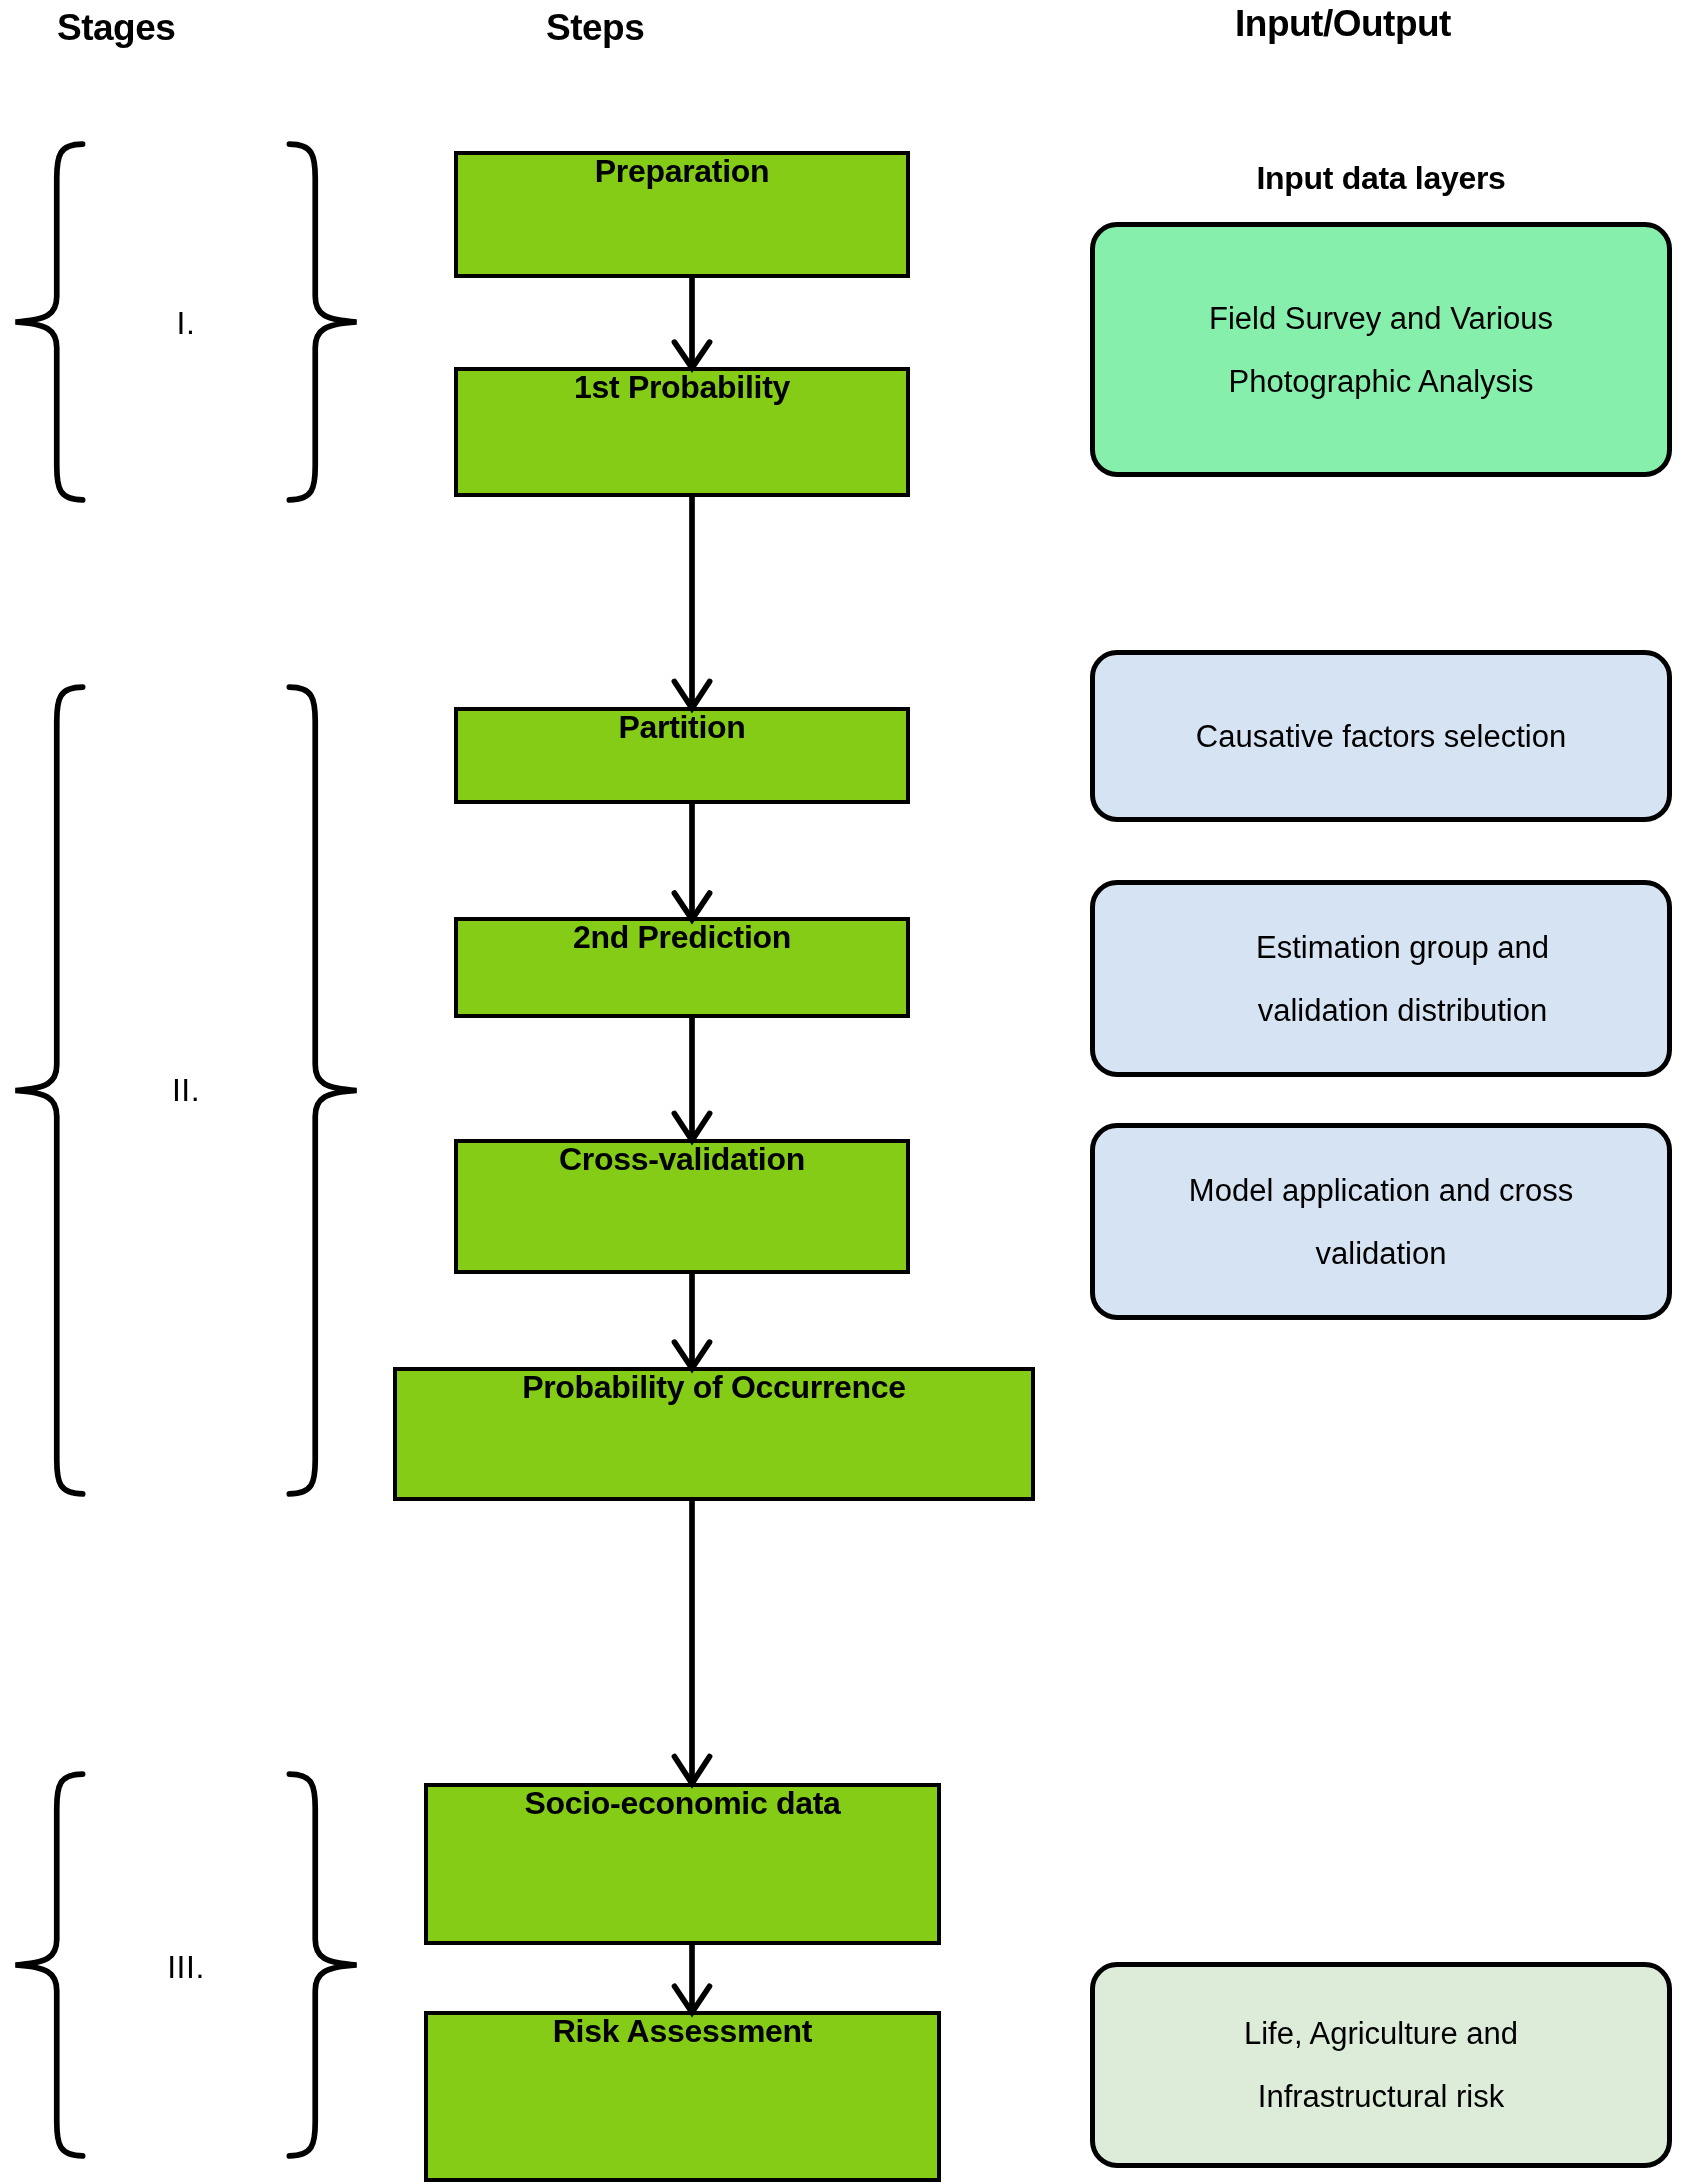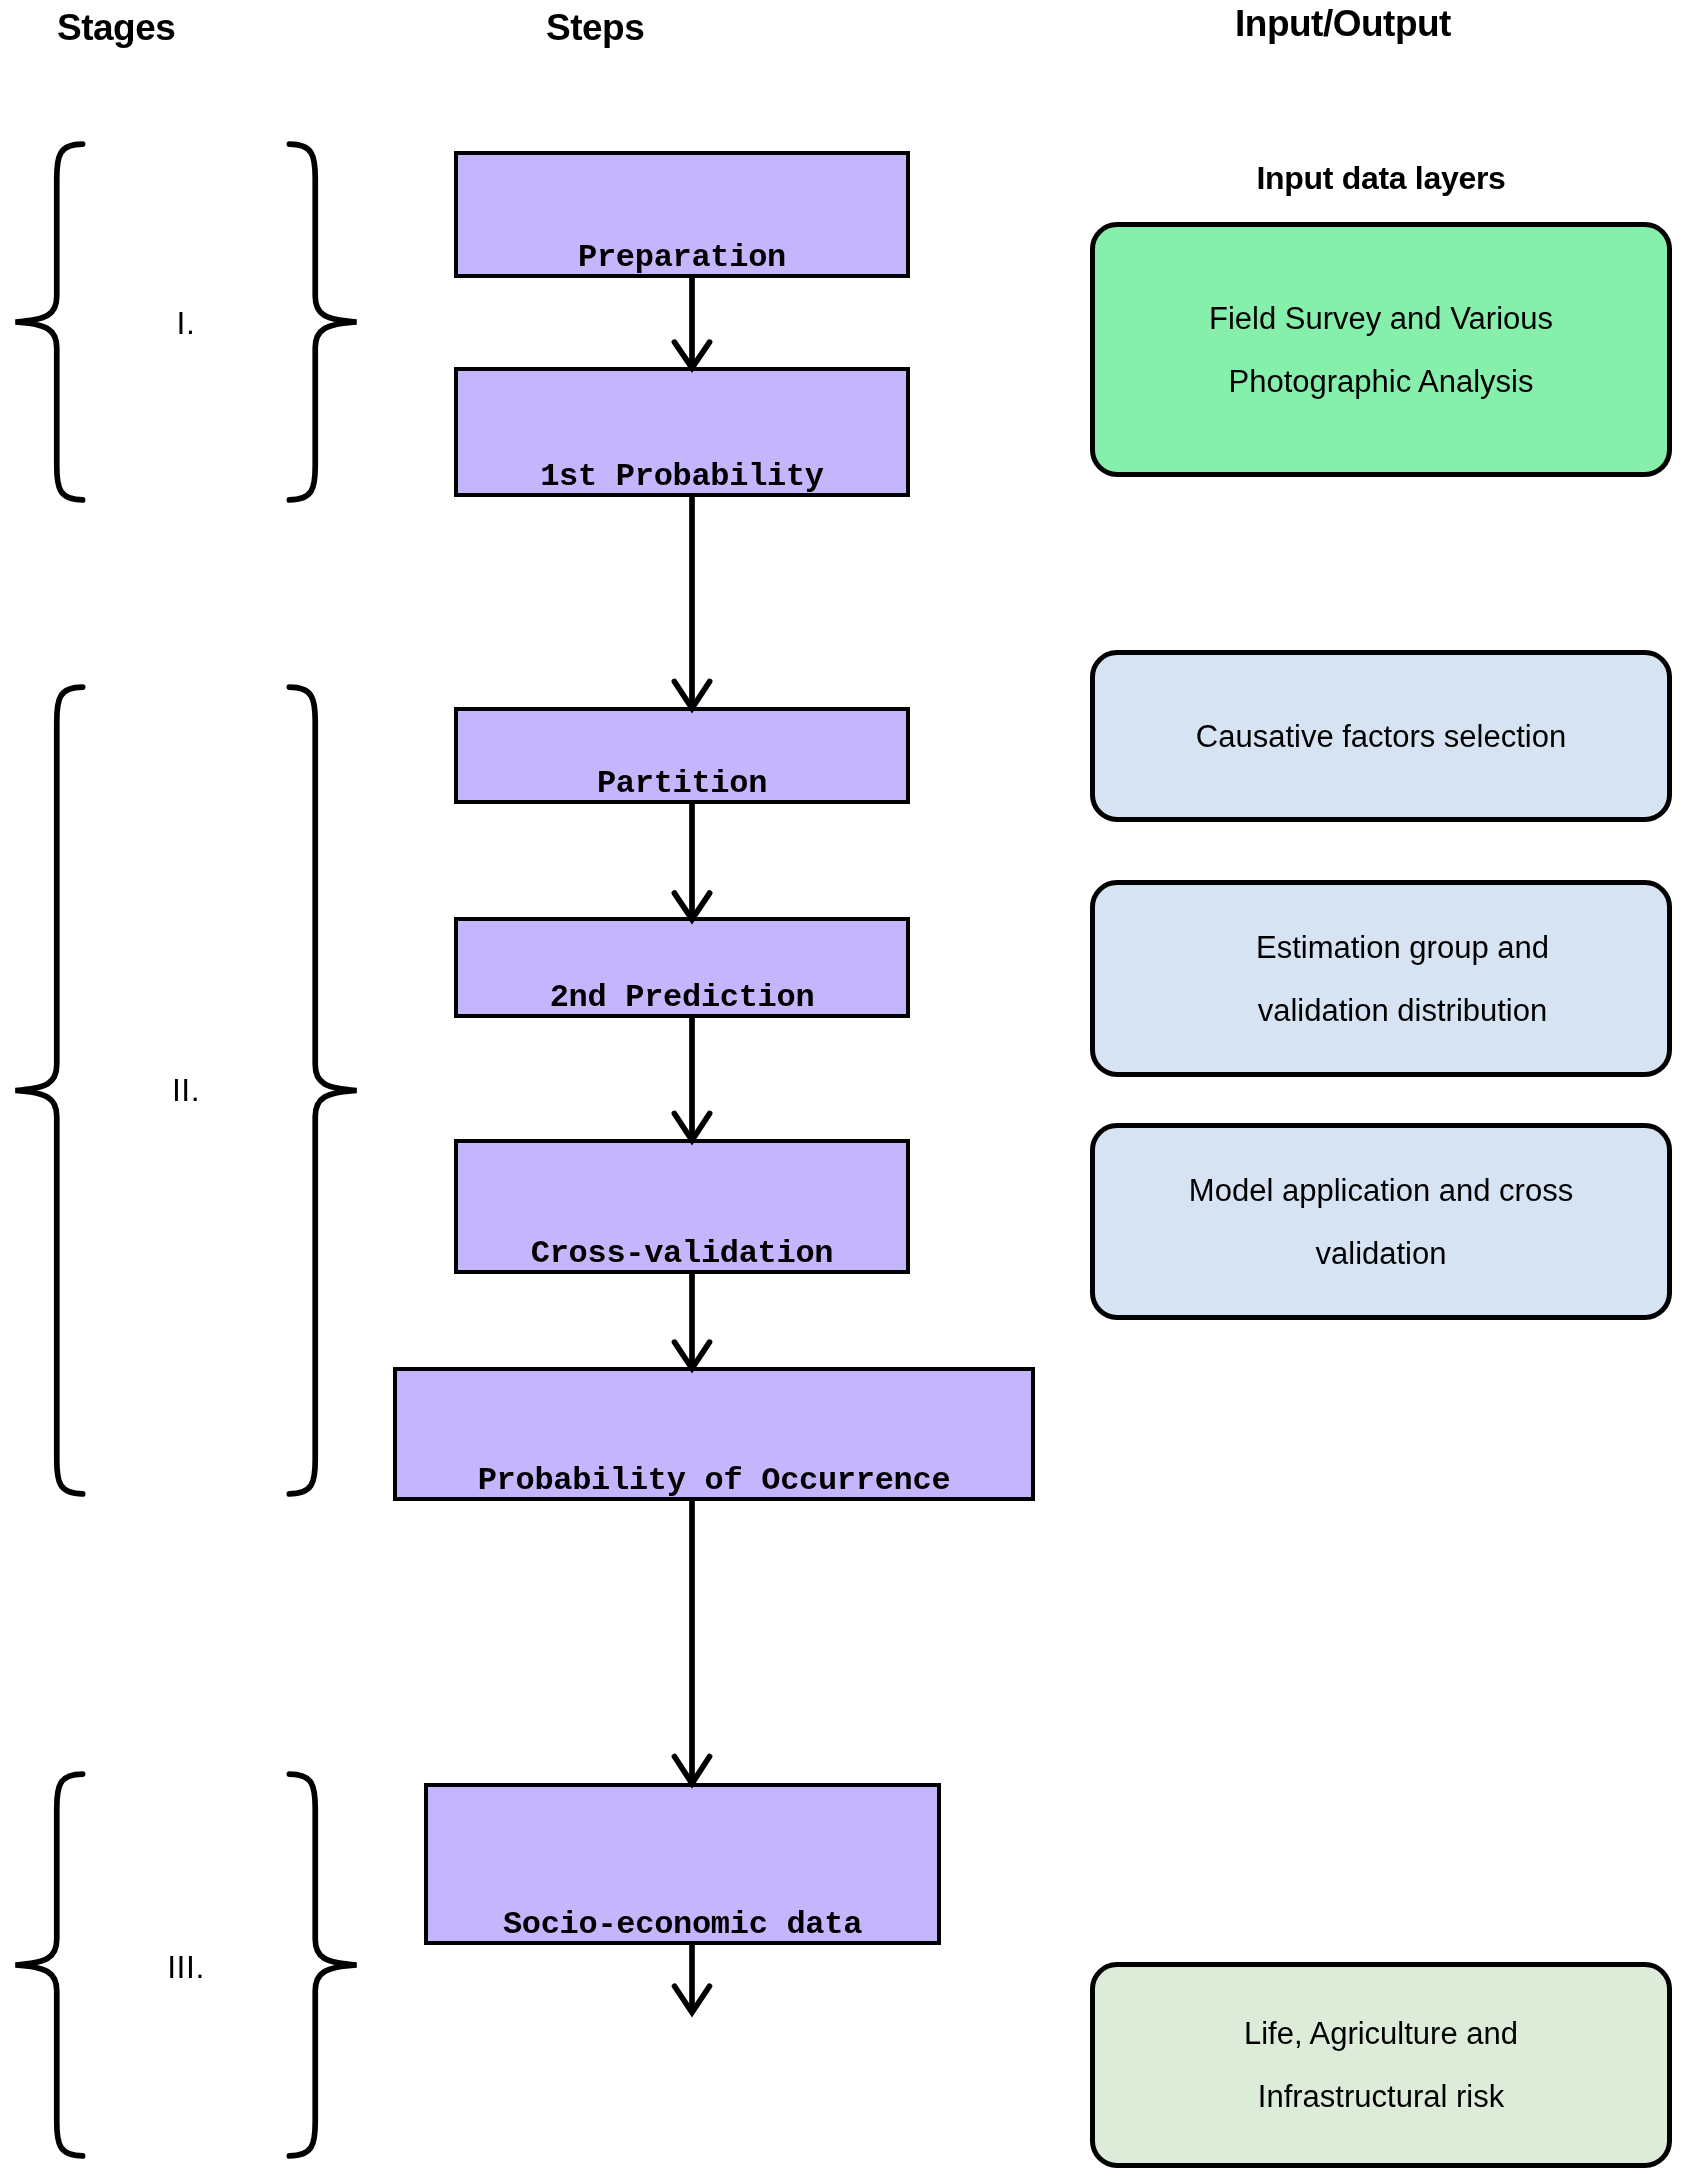--- a/index.html
+++ b/index.html
@@ -43,25 +43,24 @@
     white-space: nowrap;
     letter-spacing: -0.3px;
   }
   #hdr-input-layers { left: 1090px; top: 160px; width: 582px; }
 
   
   .step-box {
     position: absolute;
     box-sizing: border-box;
     border: 4.1px solid #000000;
-    background: #c4b5fd;
+    background: #84cc16;
     display: flex;
-    align-items: flex-end;
+    align-items: flex-start;
     justify-content: center;
-    font-family: Liberation Mono, monospace;
   }
   .step-box .step-label {
     font-size: 32px;
     font-weight: bold;
     letter-spacing: -0.3px;
     white-space: nowrap;
     text-align: center;
     line-height: 1;
   }
 
@@ -176,20 +175,23 @@
   </div>
 
   <div class="step-box" style="left:381px; top:1367px; width:642px; height:134px;margin-left:12px;">
     <span class="step-label">Probability of Occurrence</span>
   </div>
 
   <div class="step-box" style="left:424px; top:1783px; width:517px; height:162px;">
     <span class="step-label">Socio-economic data</span>
   </div>
 
+  <div class="step-box" style="left:424px; top:2011px; width:517px; height:171px;">
+    <span class="step-label">Risk Assessment</span>
+  </div>
 
   <div class="arrow" style="left:663px; top:276px;">
     <svg width="58" height="93" viewBox="0 0 112 180">
       <line x1="56" y1="0" x2="56" y2="174" stroke="#000000" stroke-width="11"></line>
       <path d="M 22 128 L 56 178 L 90 128" fill="none" stroke="#000000" stroke-width="11" stroke-linecap="round"></path>
     </svg>
   </div>
 
   <div class="arrow" style="left:663px; top:495px;">
     <svg width="58" height="215" viewBox="0 0 112 415">

